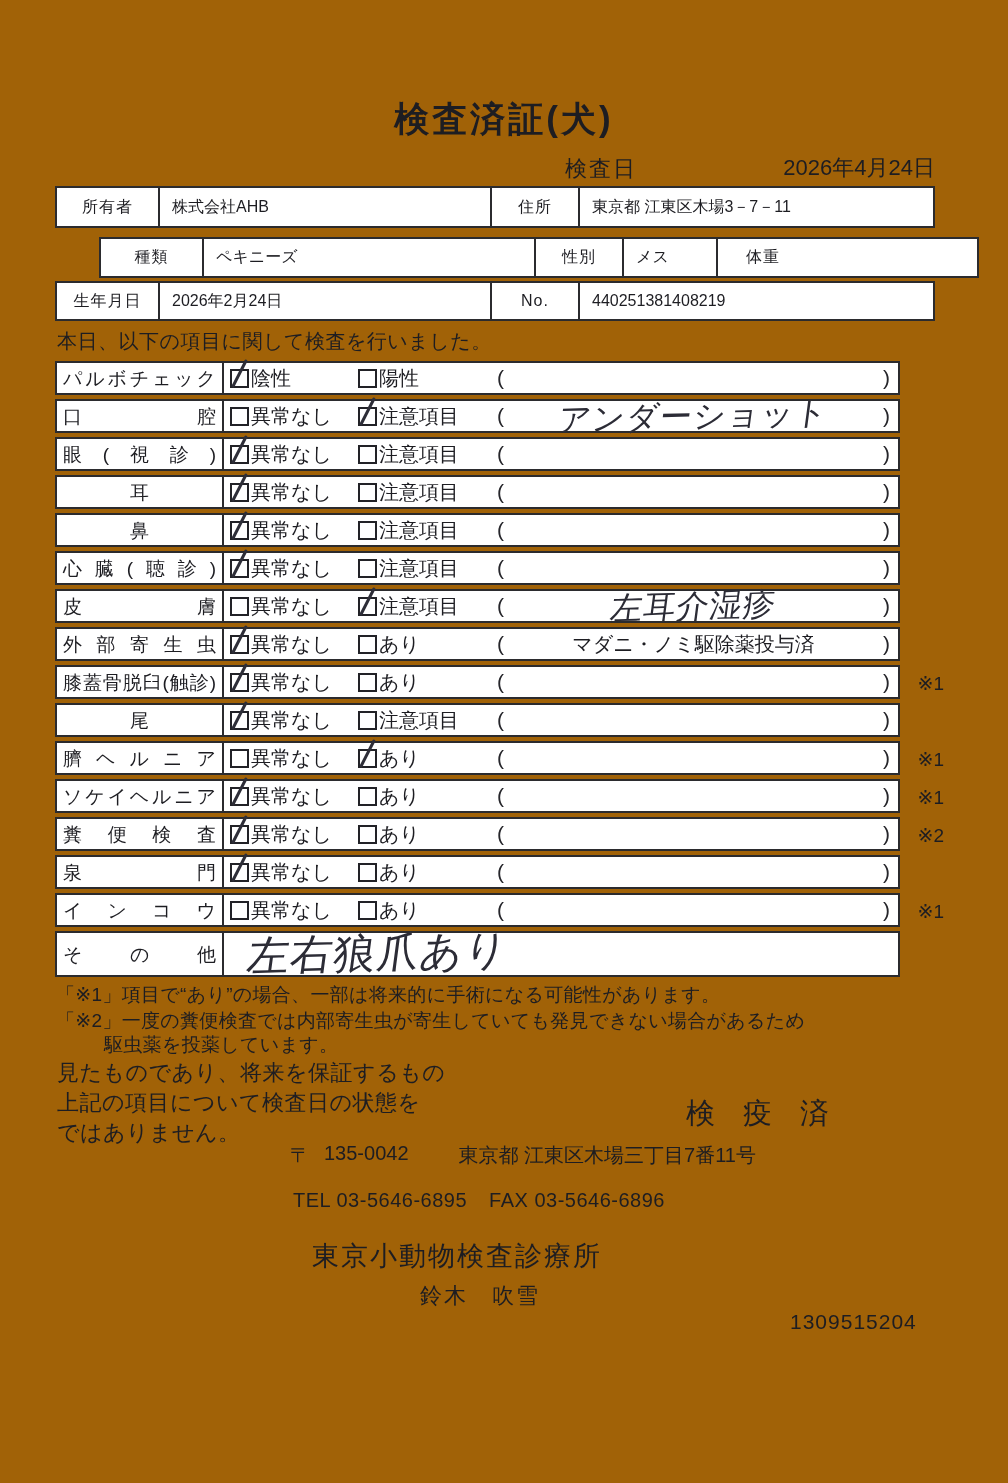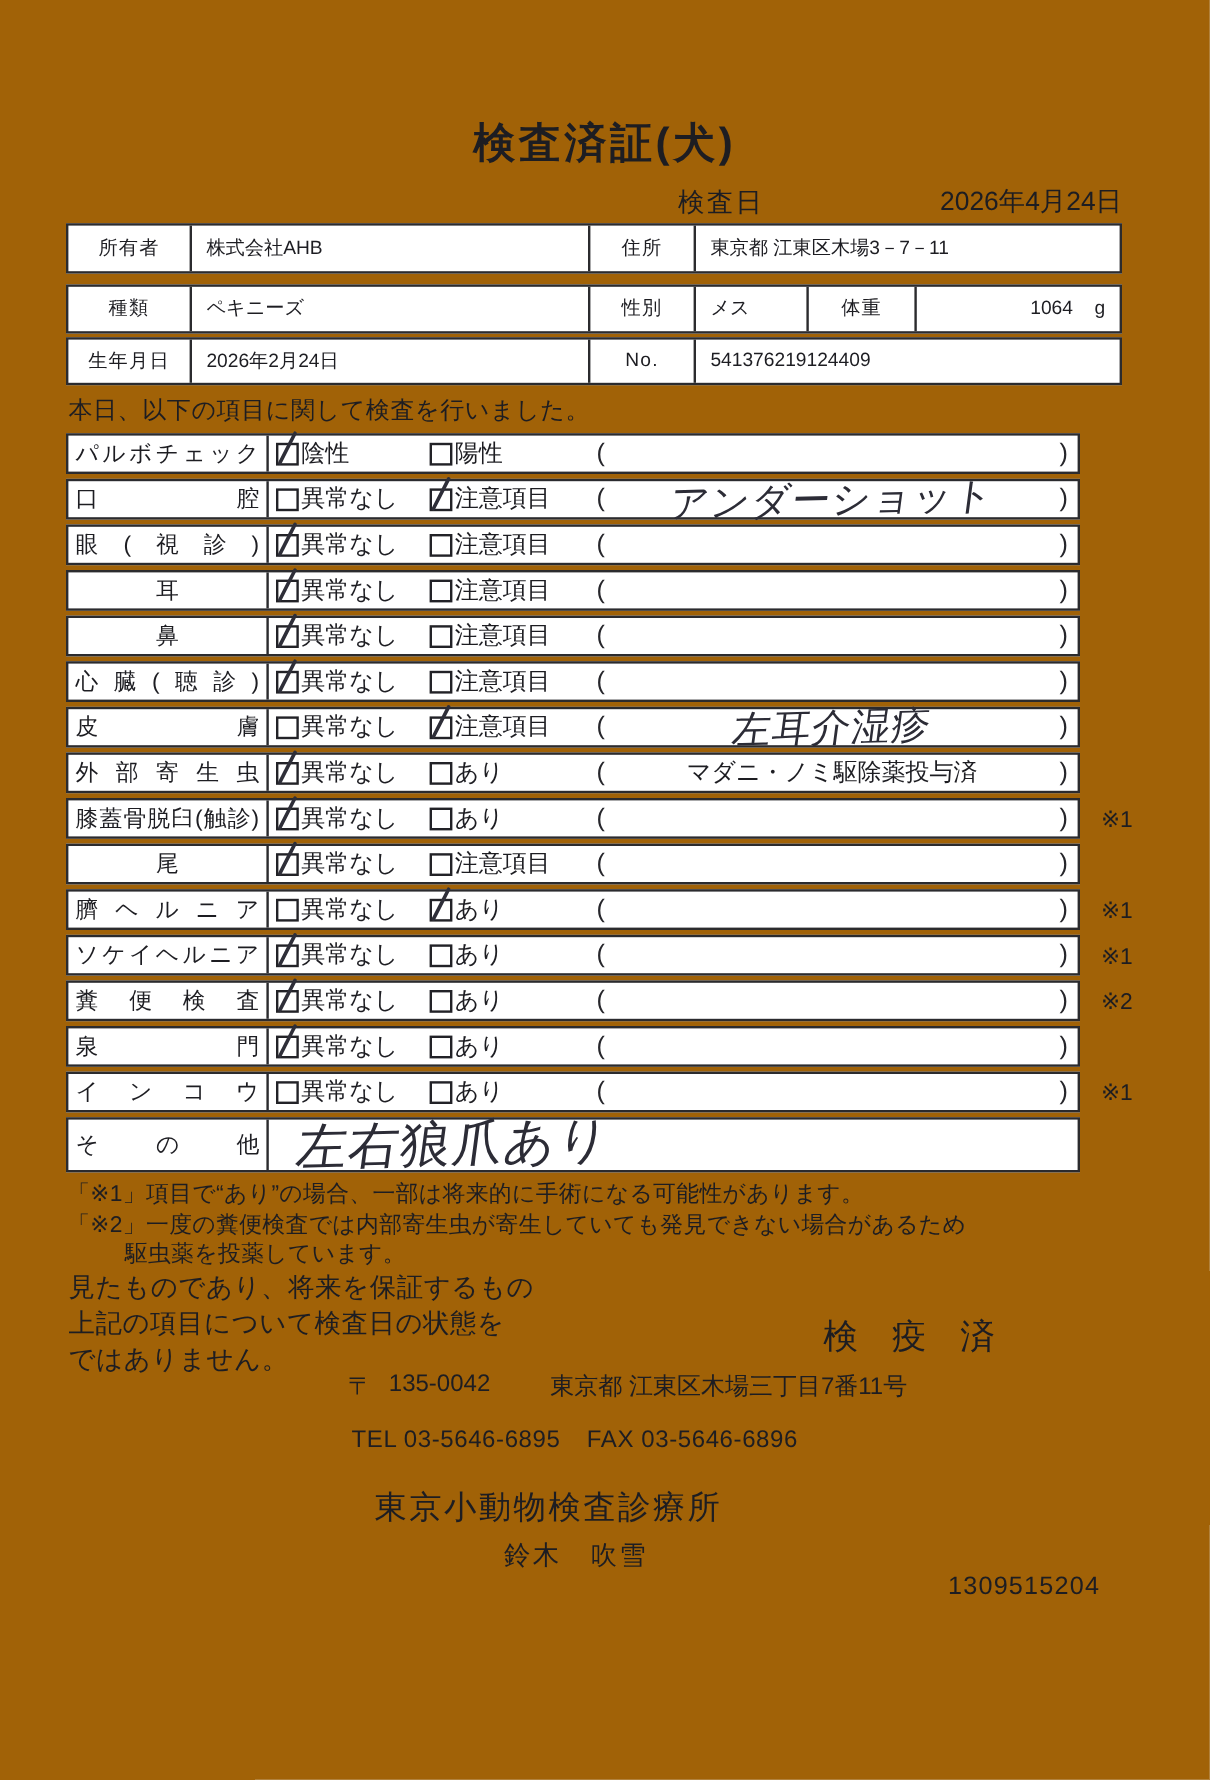--- a/index.html
+++ b/index.html
@@ -149,37 +149,33 @@
   <div class="abs date-label">検査日</div>
   <div class="abs date-value">2026年4月24日</div>
 
   <div class="abs info-row" style="top:186px;height:42px;">
     <div class="cell lab w103">所有者</div>
     <div class="cell w332">株式会社AHB</div>
     <div class="cell lab w88">住所</div>
     <div class="cell grow">東京都 江東区木場3－7－11</div>
   </div>
 
-  <div class="abs info-row" style="top:237px;height:41px;">
+  <div class="abs info-row" style="top:237px;height:41px;margin-left:44px;">
     <div class="cell lab w103">種類</div>
     <div class="cell w332">ペキニーズ</div>
     <div class="cell lab w88">性別</div>
     <div class="cell w94">メス</div>
     <div class="cell lab w90">体重</div>
-    <div class="cell right grow">
-      <span class="weight-num">1064</span>
-      <span>g</span>
-    </div>
   </div>
 
   <div class="abs info-row" style="top:281px;height:40px;">
     <div class="cell lab w103">生年月日</div>
     <div class="cell w332">2026年2月24日</div>
     <div class="cell lab w88">No.</div>
-    <div class="cell grow">541376219124409</div>
+    <div class="cell grow">440251381408219</div>
   </div>
 
   <div class="abs intro">本日、以下の項目に関して検査を行いました。</div>
 
   <div class="abs exam" id="exam-table">
       <div class="exam-row">
       <div class="label-cell">
         <span class="row-label">パルボチェック</span>
       </div>
       <div class="row-body">

